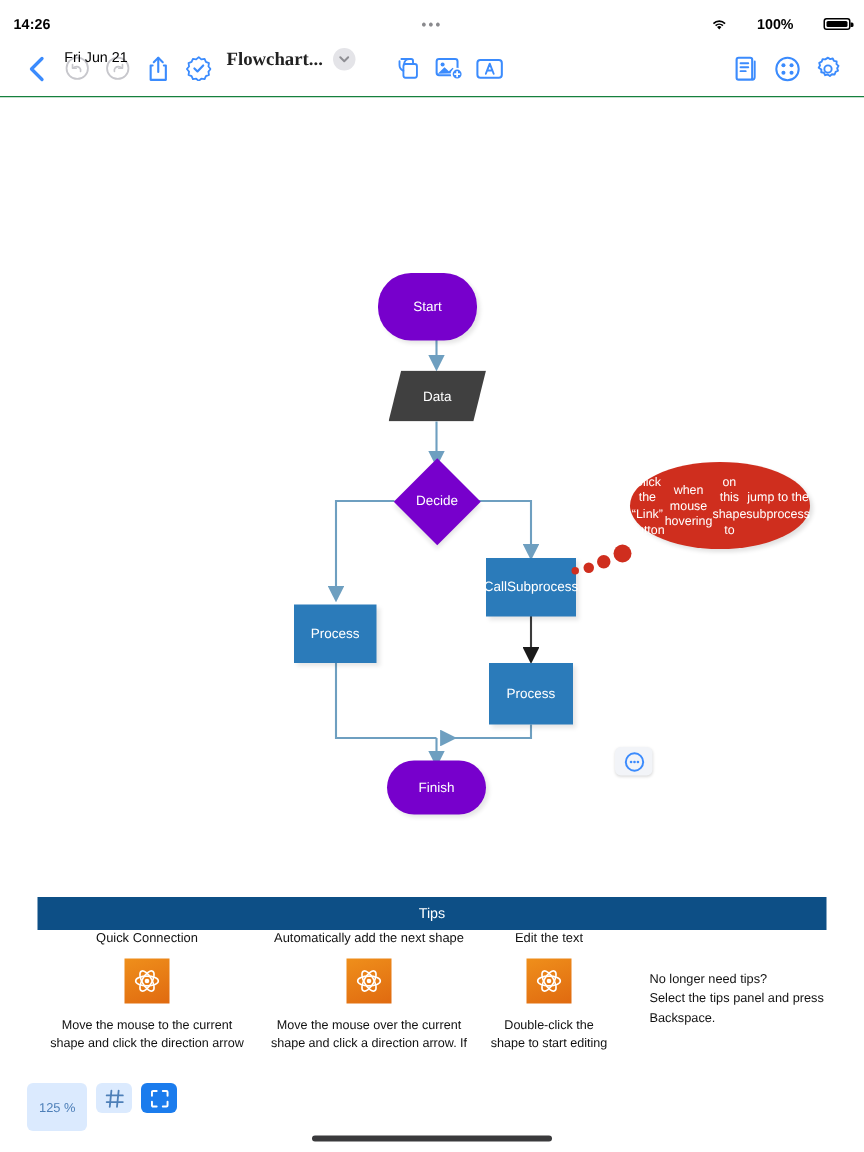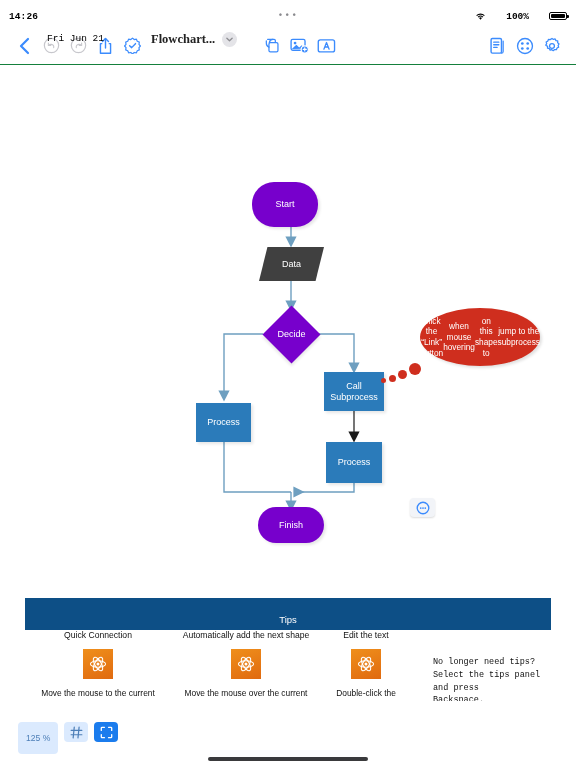--- a/index.html
+++ b/index.html
@@ -10,21 +10,20 @@
     overflow: hidden;
   }
 
   
   .statusbar {
     height: 16px;
     display: flex; align-items: center;
     padding: 16px 9px;
     font-size: 9.5px; font-weight: 600; color: #000;
     position: relative;
-    font-family: Liberation Mono, monospace;
   }
   .sb-time { letter-spacing: .1px; }
   .sb-date { margin-left: 9px; font-weight: 500; margin-top: 44px; }
   .sb-dots {
     position: absolute; left: 50%; top: 50%;
     transform: translate(-50%,-50%);
     letter-spacing: 1.5px; color: #8a8a8e; font-size: 9px;
   }
   .sb-right {
     margin-left: auto; display: flex; align-items: center; gap: 20px;
@@ -121,37 +120,37 @@
     width: 25px; height: 19px;
     display: flex; align-items: center; justify-content: center;
     box-shadow: 0 1px 2px rgba(0,0,0,.14);
   }
 
   
   .tips { position: absolute; left: 25px; top: 533px; width: 526px; }
   .tips-head {
     background: #0d4f86; color: #fff;
     text-align: center; font-size: 9.5px;
-    padding: 16px 0 5px;
+    padding: 6px 0 5px;
   }
   .tips-body { display: flex; padding-top: 0; }
   .tip-col { text-align: center; }
   .tip-col.c1 { width: 146px; }
   .tip-col.c2 { width: 150px; }
   .tip-col.c3 { width: 90px; }
   .tip-col.c4 { width: 140px; text-align: left; padding-left: 22px; padding-top: 26px; }
   .tip-title { font-size: 8.6px; color: #111; }
   .tip-icon {
     width: 30px; height: 30px; margin: 9px auto 8px;
     background: linear-gradient(160deg,#ef8f1b 0%,#e06a10 100%);
     display: flex; align-items: center; justify-content: center;
   }
   .tip-icon svg { display: block; }
   .tip-text { font-size: 8.4px; color: #111; line-height: 1.45; padding: 0 4px; }
-  .tip-note { font-size: 8.5px; color: #111; line-height: 1.5; font-family: Liberation Mono, monospace; }
+  .tip-note { font-size: 8.5px; color: #111; line-height: 1.5; }
   .tips-foot {
     position: absolute; left: 25px; top: 682px;
     width: 526px; height: 6px; background: #2b7bba;
   }
 
   
   .bottombar {
     position: absolute; left: 0; top: 701px;
     width: 576px; height: 67px; background: #fff;
   }
@@ -331,21 +330,21 @@
   </div>
 
   <div class="shape sh-decide" style="left:271px; top:249px; width:41px; height:41px;">
     <span>Decide</span>
   </div>
 
   <div class="shape sh-process" style="left:196px; top:338px; width:55px; height:39px;">
     <span>Process</span>
   </div>
 
-  <div class="shape sh-process" style="left:324px; top:307px; width:60px; height:39px; flex-direction:column;">
+  <div class="shape sh-process" style="left:324px; top:307px; width:60px; height:39px; ">
     <span>Call</span>
     <span>Subprocess</span>
   </div>
 
   <div class="shape sh-process" style="left:326px; top:377px; width:56px; height:41px;">
     <span>Process</span>
   </div>
 
   <div class="shape sh-finish" style="left:258px; top:442px; width:66px; height:36px;">
     <span>Finish</span>

